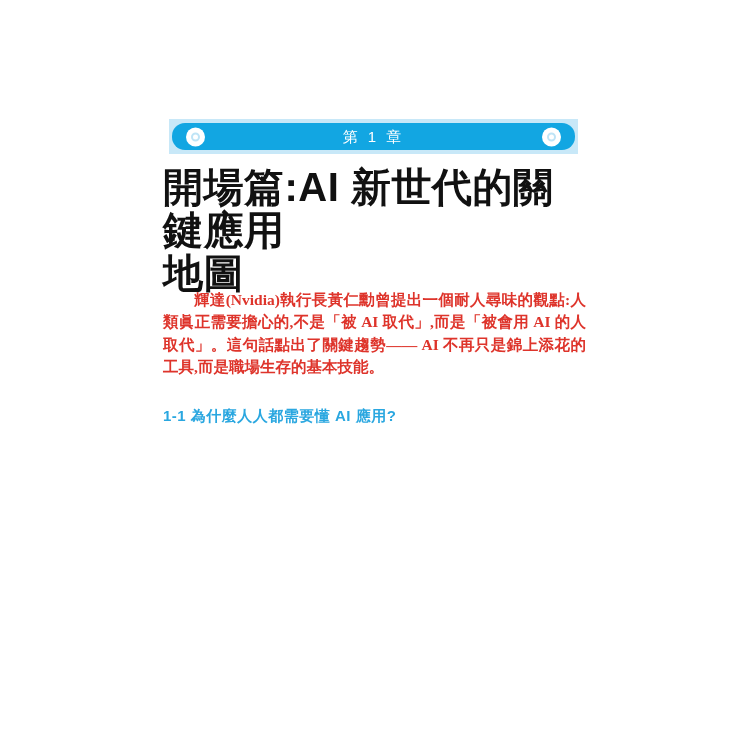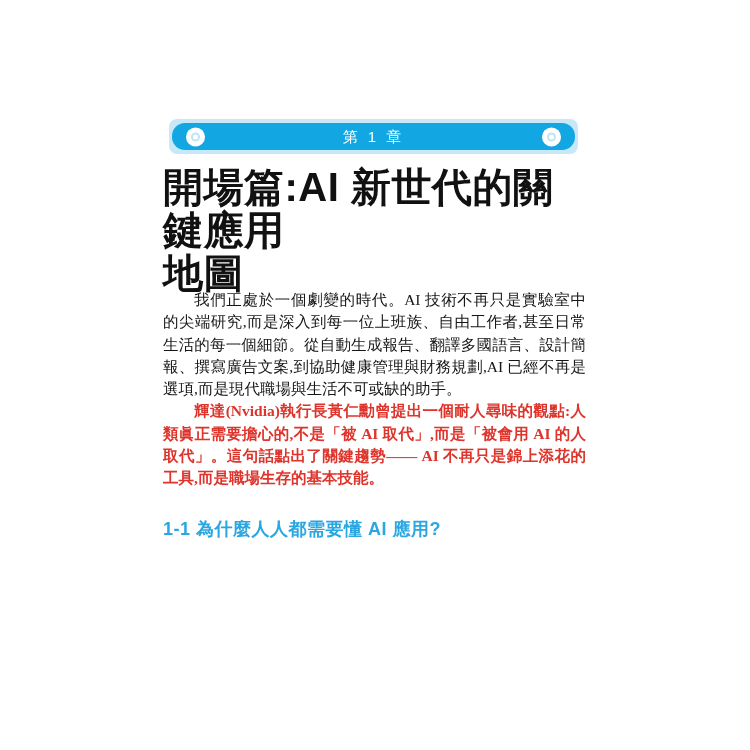--- a/index.html
+++ b/index.html
@@ -14,21 +14,21 @@
     width: 750px; height: 750px;
     background: #ffffff;
   }
 
   
   .chapter-bar-frame {
     position: absolute;
     left: 169px; top: 119px;
     width: 409px; height: 35px;
     background: #c8e8f8;
-    border-radius: 8px;
+    border-radius: 0;
     padding: 4px 3px;
   }
   .chapter-bar {
     position: relative;
     width: 100%; height: 27px;
     background: #12a6e2;
     border-radius: 13px;
     display: flex; align-items: center; justify-content: center;
   }
   .chapter-label {
@@ -87,21 +87,21 @@
   }
   .para-red {
     color: #de342b;
     font-weight: bold;
   }
 
   
   .section-heading {
     font-family: "Liberation Sans", "DejaVu Sans", sans-serif;
     font-weight: bold;
-    font-size: 18px;
+    font-size: 15px;
     line-height: 1.2;
     color: #2aa7e0;
     text-indent: 0 !important;
     margin: 29px 0 15px 0 !important;
     letter-spacing: 0.5px;
   }
 </style>
 </head>
 <body>
 
@@ -116,18 +116,17 @@
       <div class="binder-hole right">
         <div class="inner"></div>
       </div>
     </div>
   </div>
 
   <h1 class="book-title">開場篇:AI 新世代的關鍵應用
 地圖</h1>
 
   <div class="body-column">
-    <p>我們正處於一個劇變的時代。AI 技術不再只是實驗室中的尖端研究,而是深入到每一位上班族、自由工作者,甚至日常生活的每一個細節。從自動生成報告、翻譯多國語言、設計簡報、撰寫廣告文案,到協助健康管理與財務規劃,AI 已經不再是選項,而是現代職場與生活不可或缺的助手。</p>
     <p class="para-red">輝達(Nvidia)執行長黃仁勳曾提出一個耐人尋味的觀點:人類眞正需要擔心的,不是「被 AI 取代」,而是「被會用 AI 的人取代」。這句話點出了關鍵趨勢—— AI 不再只是錦上添花的工具,而是職場生存的基本技能。</p>
     <h2 class="section-heading">1-1 為什麼人人都需要懂 AI 應用?</h2>
   </div>
 
 </div>
 
 </body></html>

